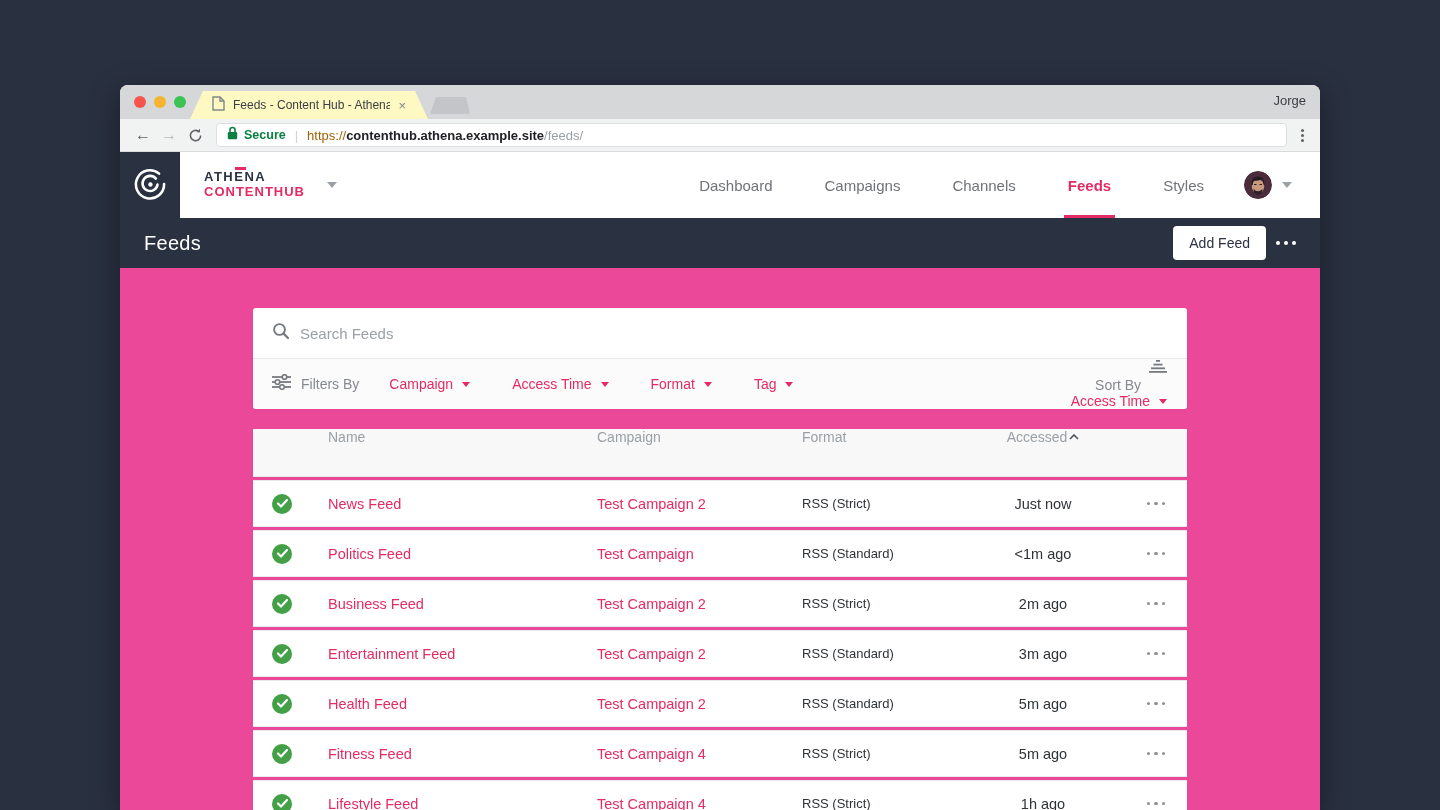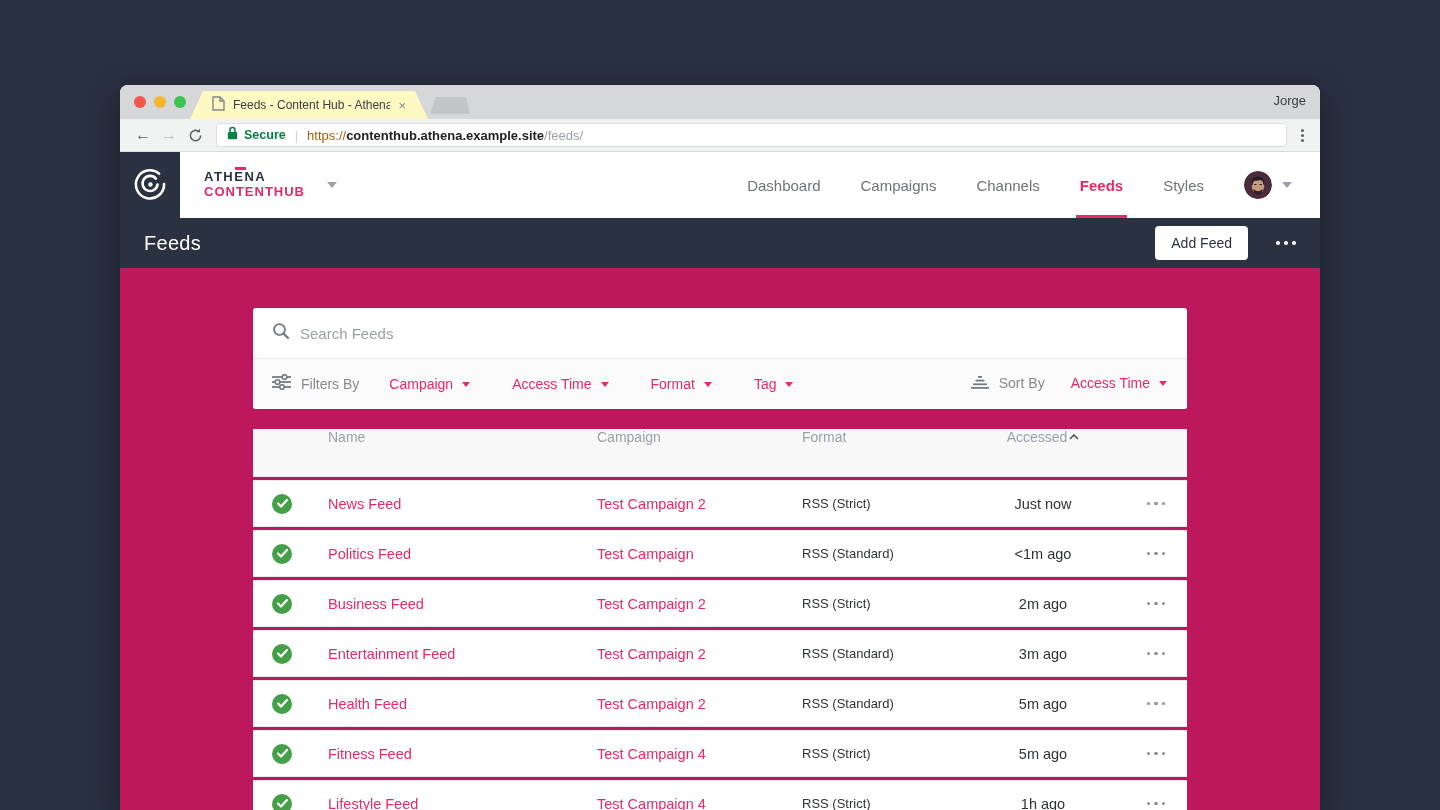--- a/index.html
+++ b/index.html
@@ -41,51 +41,51 @@
 
   
   .appheader { height:66px; background:#fff; display:flex; align-items:center; position:relative; }
   .logo-square { width:60px; height:66px; background:#2a3140; display:flex; align-items:center; justify-content:center; }
   .brand { margin-left:24px; position:relative; line-height:1.15; }
   .brand-1 { font-size:13px; font-weight:bold; letter-spacing:1.5px; color:#2a3140; }
   .brand-macron { position:absolute; top:-3px; left:31px; width:11px; height:3px; background:#e42b64; }
   .brand-2 { font-size:13px; font-weight:bold; letter-spacing:1px; color:#e42b64; }
   .caret { width:0; height:0; border-left:5px solid transparent; border-right:5px solid transparent; border-top:6px solid #9aa0a6; display:inline-block; }
   .brand-caret { margin-left:22px; }
-  .mainnav { position:absolute; right:112px; top:0; height:100%; display:flex; align-items:stretch; gap:32px; }
+  .mainnav { position:absolute; right:112px; top:0; height:100%; display:flex; align-items:stretch; gap:44px; }
   .mainnav .nav-item { display:flex; align-items:center; font-size:15px; color:#6f7378; padding:0 4px;
                        border-bottom:3px solid transparent; border-top:3px solid transparent; cursor:pointer; }
   .mainnav .nav-item.active { color:#e42b64; font-weight:bold; border-bottom-color:#e42b64; }
   .avatar-wrap { position:absolute; right:28px; top:0; height:100%; display:flex; align-items:center; gap:10px; }
   .avatar { width:28px; height:28px; border-radius:50%; overflow:hidden; display:block; }
 
   
   .pagebar { height:50px; background:#2a3140; display:flex; align-items:center; padding:0 24px; }
   .page-title { color:#fff; font-size:20px; letter-spacing:.3px; }
-  .pagebar-right { margin-left:auto; display:flex; align-items:center; gap:28px; }
+  .pagebar-right { margin-left:auto; display:flex; align-items:center; gap:10px; }
   .add-btn { background:#fff; color:#2a3140; font-size:14px; font-family:inherit; border:none; border-radius:4px;
              padding:9px 16px; cursor:pointer; }
   .dots-h { display:flex; gap:4px; }
   .dots-h i { width:4px; height:4px; border-radius:50%; display:block; }
   .dots-h.white i { background:#fff; }
   .dots-h.gray i { width:3.5px; height:3.5px; background:#8d9095; }
 
   
-  .content { height:543px; background:#be185d; padding-top:40px; overflow:hidden; }
+  .content { height:543px; background:#ec4899; padding-top:40px; overflow:hidden; }
   .card { width:934px; margin:0 auto; background:#fff; border-radius:3px; box-shadow:0 1px 2px rgba(40,45,60,.08); }
   .searchrow { height:50px; display:flex; align-items:center; padding-left:19px; gap:10px; }
   .search-input { border:none; outline:none; flex:1; font-size:15px; font-family:inherit; color:#3c4043; }
   .search-input::placeholder { color:#9aa0a6; }
   .filterrow { height:51px; background:#fbfbfc; border-top:1px solid #e7e9ec; display:flex; align-items:center;
                padding:0 20px 0 19px; border-radius:0 0 3px 3px; }
   .filters-label { font-size:14px; color:#85898e; margin:0 30px 0 10px; }
   .dropdown { display:flex; align-items:center; gap:9px; margin-right:42px; cursor:pointer; }
   .dropdown .dd-label { font-size:14px; color:#e42b64; }
   .caret-pink { border-left:4.5px solid transparent; border-right:4.5px solid transparent; border-top:5.5px solid #e42b64; }
-  .sortgroup { margin-left:auto; display:flex; align-items:flex-start; }
+  .sortgroup { margin-left:auto; display:flex; align-items:flex-end;flex-direction:column; }
   .sort-label { font-size:14px; color:#85898e; margin:0 26px 0 10px; }
 
   
   .tablewrap { width:934px; margin:20px auto 0; display:flex; flex-direction:column; gap:3px; }
   .thead { height:48px; background:#f9f9fa; border:1px solid #e7e9ec; border-left:none; border-right:none;
            border-top:none; box-shadow:0 1px 2px rgba(40,45,60,.06); background:#f8f8f9; display:flex; align-items:flex-start; }
   .t-row { height:47px; background:#fff; border-top:1px solid #e7e9ec; border-bottom:1px solid #e7e9ec;
            display:flex; align-items:center; }
   .col-icon { width:75px; padding-left:19px; display:flex; align-items:center; }
   .col-name { width:269px; font-size:14.5px; }

